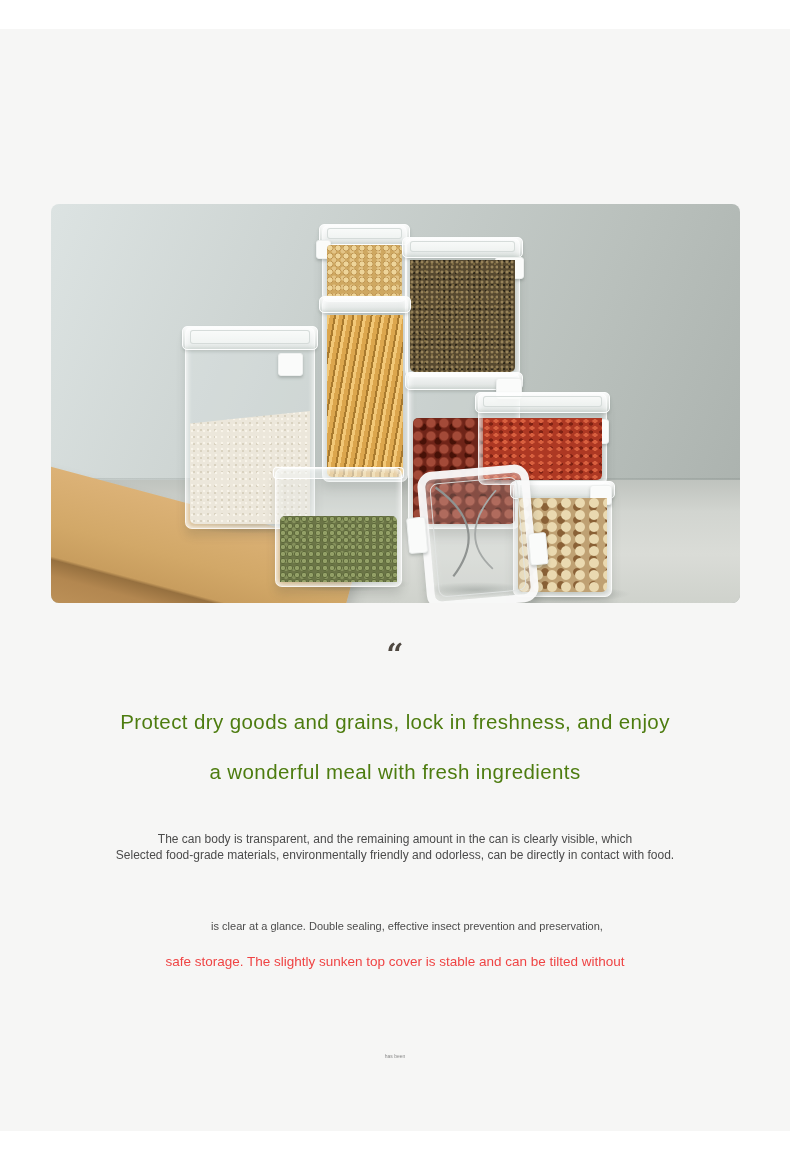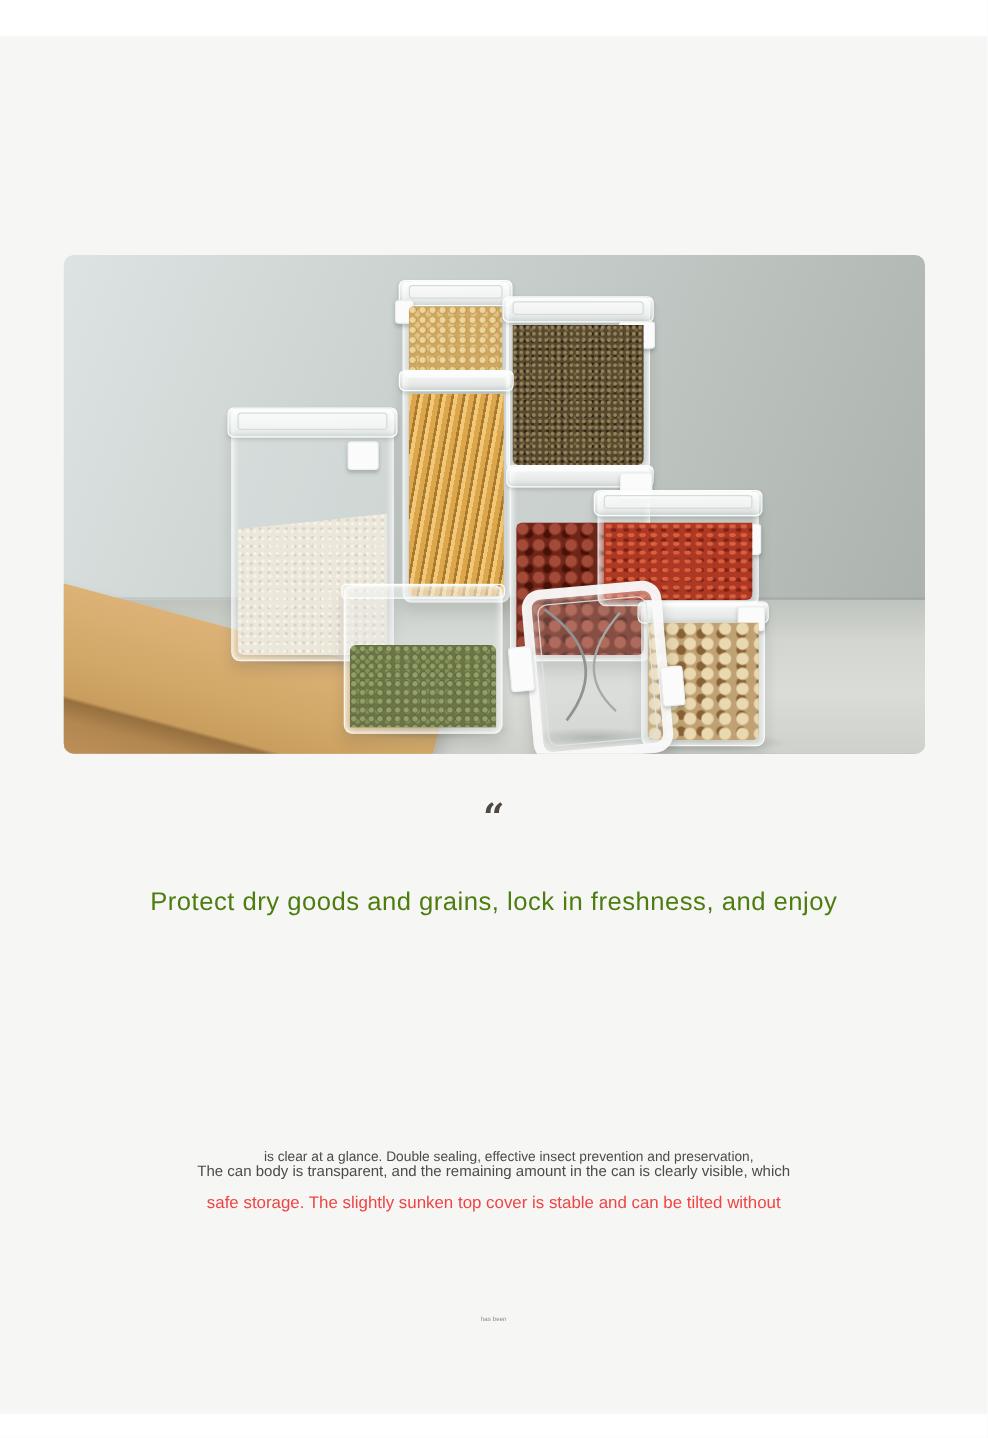--- a/index.html
+++ b/index.html
@@ -10,21 +10,21 @@
 
   .center-text{position:absolute;left:0;right:0;text-align:center;}
   .tagline{top:117px;font-size:19px;color:#7b7b7b;letter-spacing:.4px;}
   .quote-mark{top:640px;font-family:"DejaVu Serif",serif;font-weight:bold;
               font-size:30px;color:#4f4841;line-height:1;}
   .slogan{font-size:20.5px;color:#4d7c0f;letter-spacing:.4px;}
   .slogan-1{top:710px;}
   .slogan-2{top:760px;}
   .desc{color:#4b4b4b;}
   .desc-0{top:848px;font-size:12px;}
-  .desc-1{top:930px;font-size:12px;}
+  .desc-1{top:832px;font-size:12px;}
   .desc-2{top:920px;font-size:11px;padding-left:24px;}
   .desc-3{top:954px;font-size:13.5px;color:#ef4444;text-align:center;}
   .desc-4{top:991px;font-size:11px;}
   .fine-print{top:1053px;font-size:5px;color:#8a8a8a;}
 
   
   .photo{position:absolute;left:51px;top:204px;width:689px;height:399px;
          border-radius:8px;overflow:hidden;
          background:linear-gradient(112deg,#dce3e2 0%,#cdd4d2 30%,#b9c0bc 70%,#a9b0ac 100%);}
   .floor{position:absolute;left:0;right:0;top:276px;height:123px;
@@ -174,19 +174,21 @@
         <path d="M10 8 Q 62 52 20 98" stroke="#8f9391" stroke-width="2.2" fill="none"></path>
         <path d="M70 16 Q 26 58 60 94" stroke="#a5a9a7" stroke-width="1.8" fill="none"></path>
       </svg>
       <div class="clip" style="left:-22px;top:36px;width:17px;height:34px;"></div>
       <div class="clip" style="right:-20px;top:62px;width:16px;height:30px;"></div>
     </div>
   </div>
 
   <div class="center-text quote-mark">“</div>
   <div class="center-text slogan slogan-1">Protect dry goods and grains, lock in freshness, and enjoy</div>
+  <div class="center-text slogan slogan-2">a wonderful meal with fresh ingredients</div>
 
+  <div class="center-text desc desc-0">Selected food-grade materials, environmentally friendly and odorless, can be directly in contact with food.</div>
   <div class="center-text desc desc-1">The can body is transparent, and the remaining amount in the can is clearly visible, which</div>
   <div class="center-text desc desc-2">is clear at a glance. Double sealing, effective insect prevention and preservation,</div>
   <div class="center-text desc desc-3">safe storage. The slightly sunken top cover is stable and can be tilted without</div>
 
   <div class="center-text fine-print">has been</div>
 </div>
 
 </body></html>

